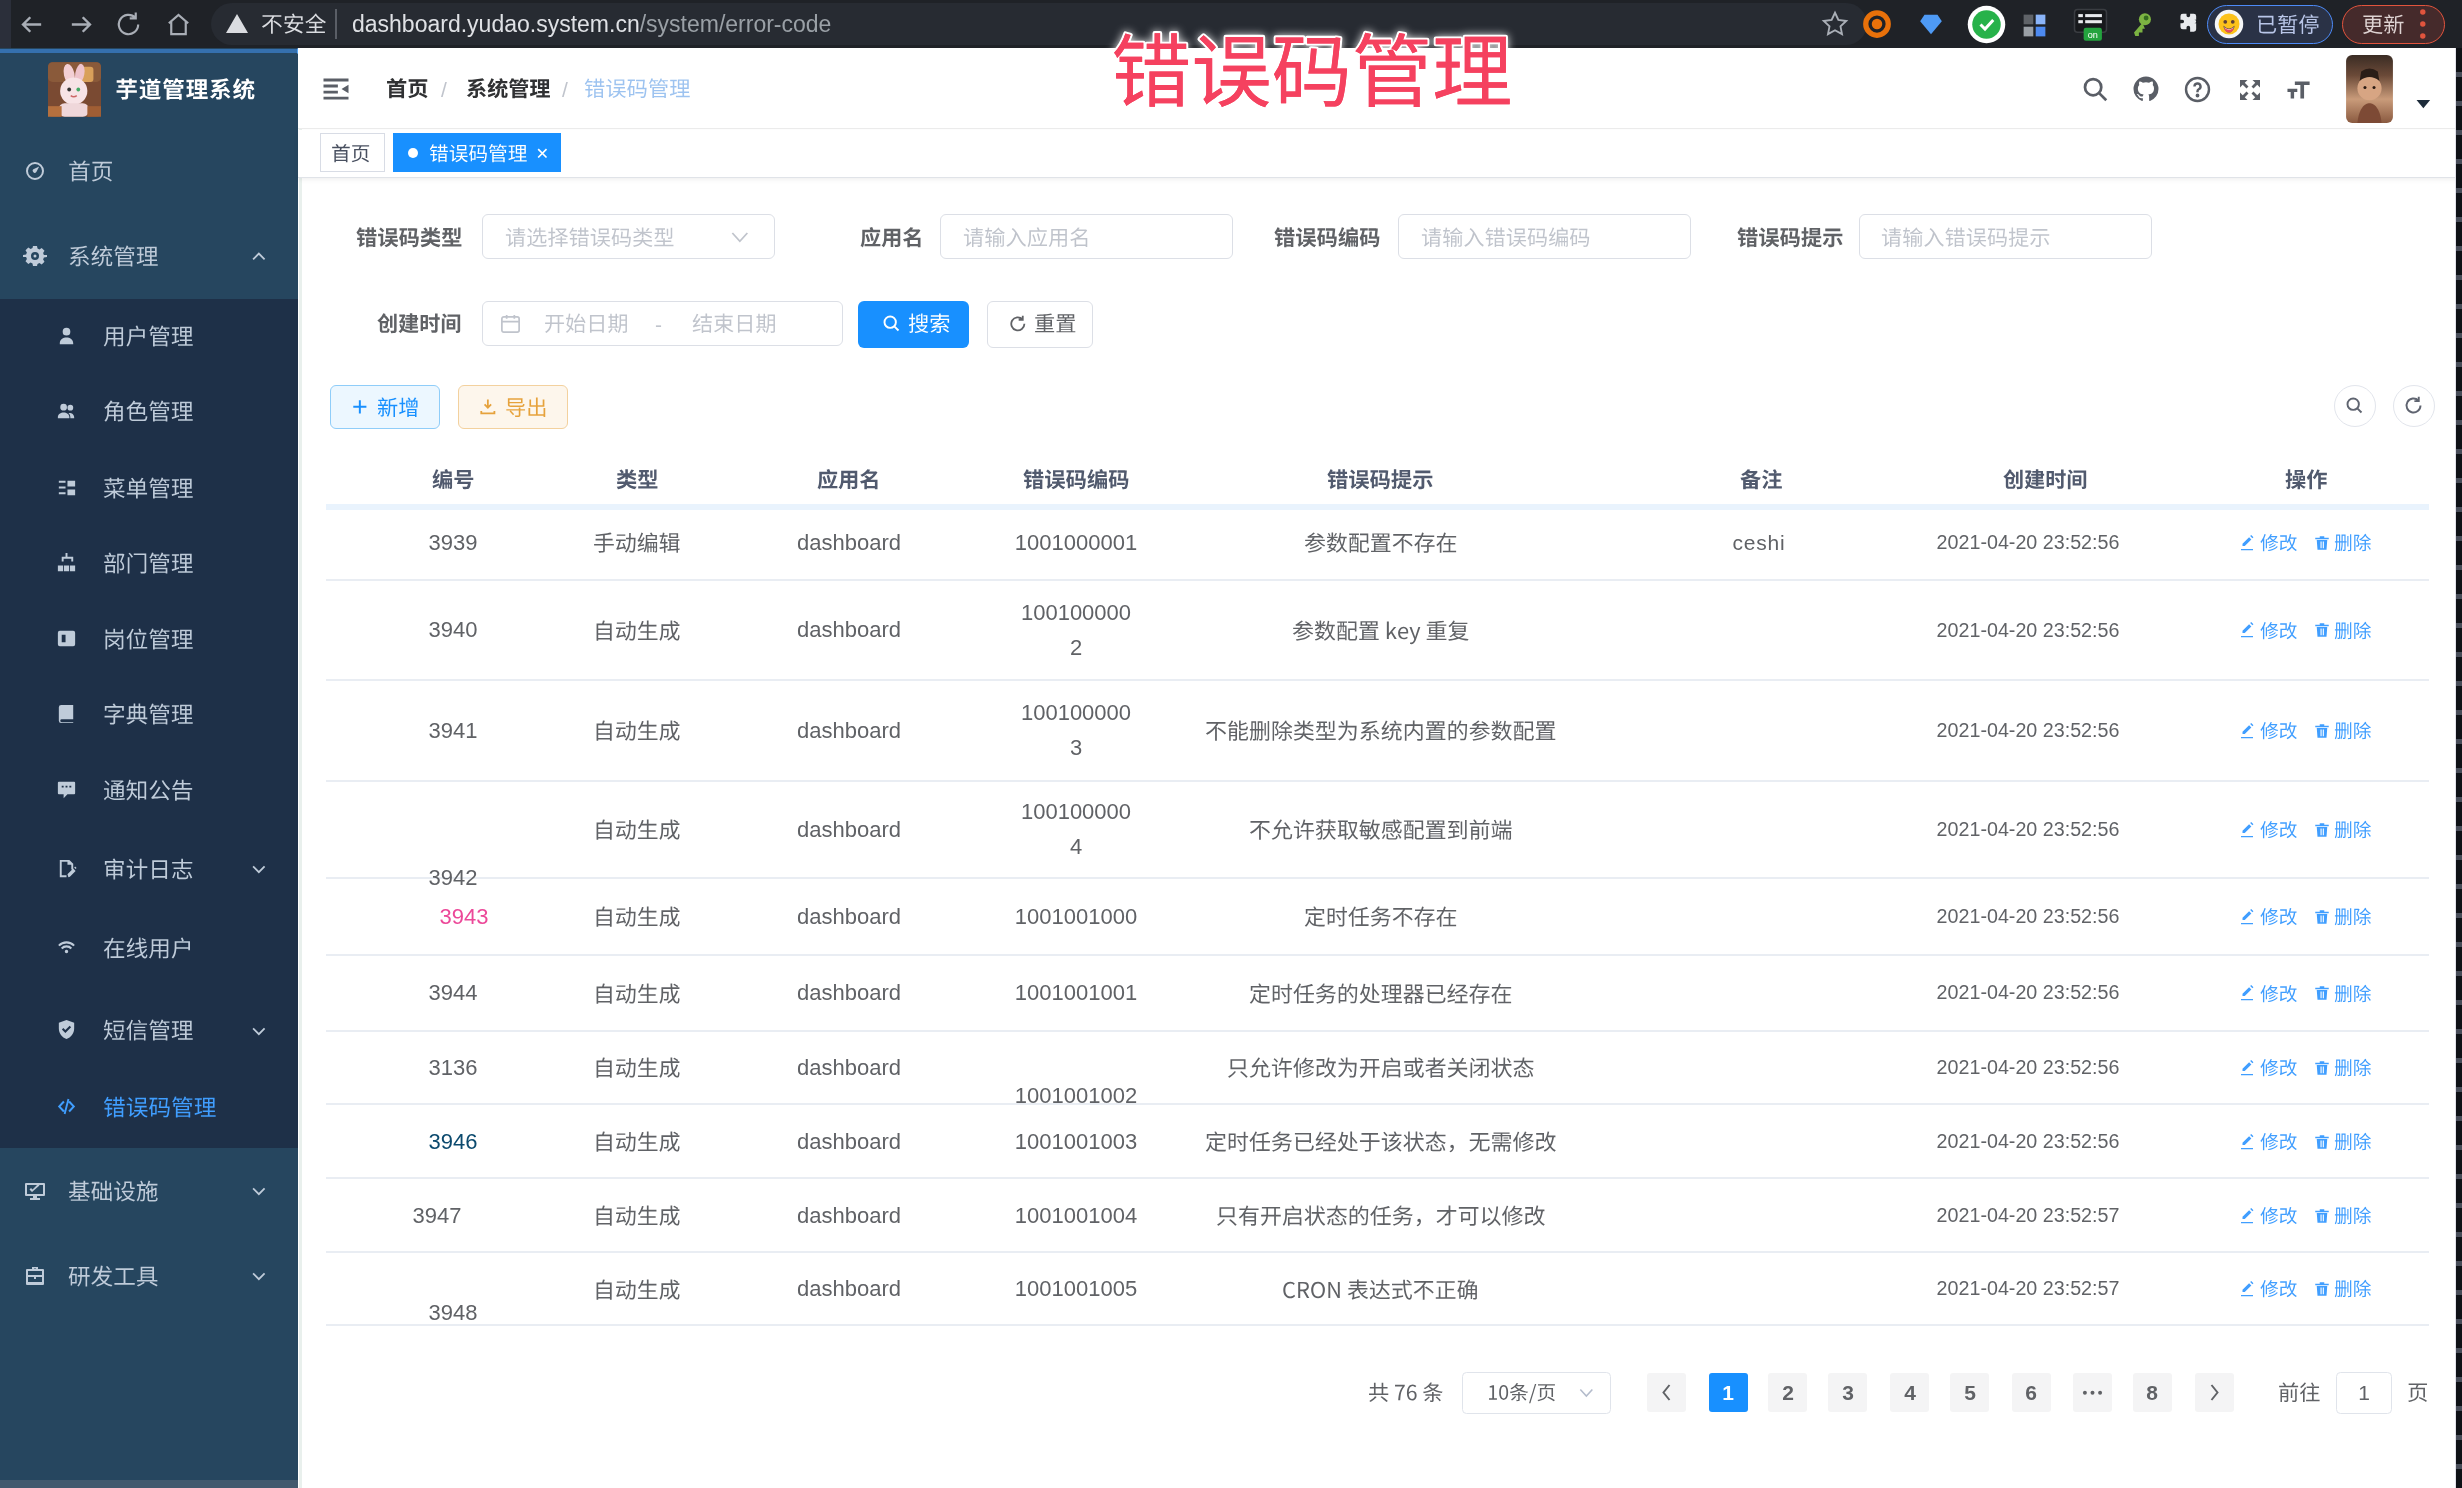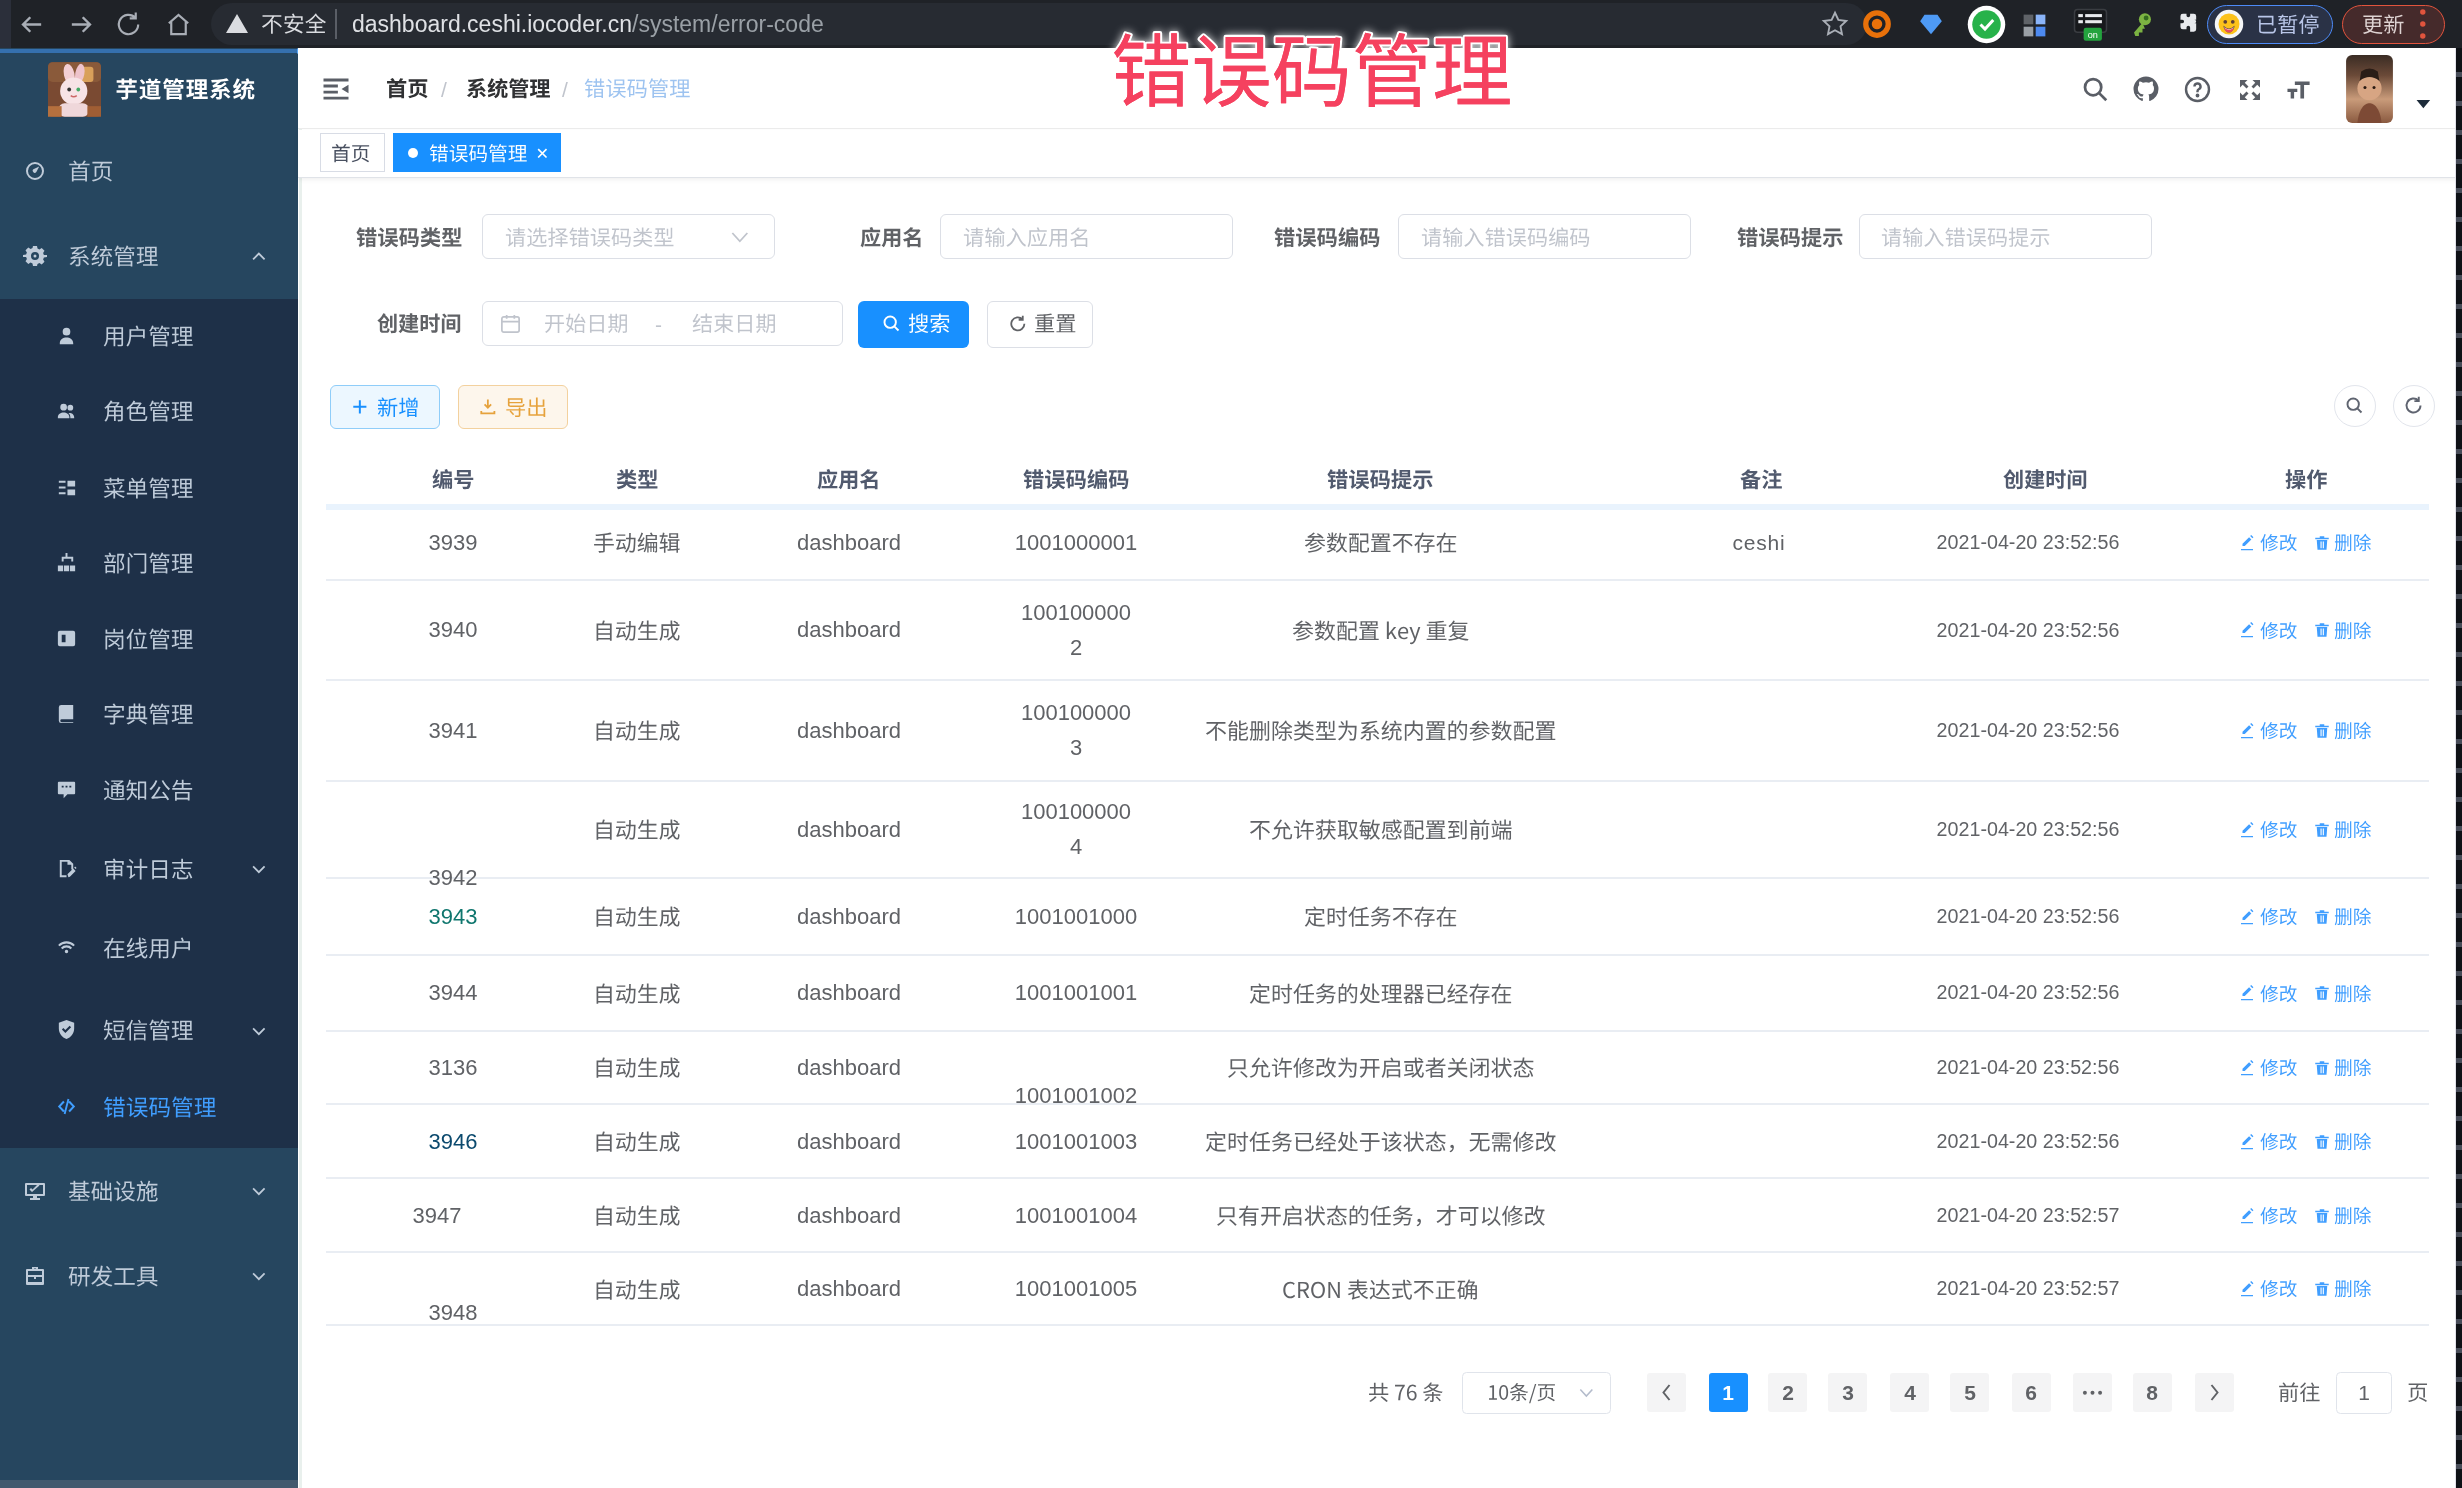--- a/index.html
+++ b/index.html
@@ -200,21 +200,21 @@
 <div class="abs" style="left:211px;top:3px;width:1656px;height:42px;background:#272b32;border-radius:21px;"></div>
 <svg class="abs" style="left:225px;top:12px" width="24" height="24" viewBox="0 0 24 24" fill="#dadce0">
     <path d="M12 2L1 21h22L12 2zm1 14h-2v2h2v-2zm0-7h-2v5h2V9z"></path>
   </svg>
 <svg class="abs " style="left:261px;top:10.2px;" width="67" height="33" fill="#dadce0" viewBox="0 0 89 43.5">
     <use href="#g0" transform="translate(0.0 29.0) scale(0.0290 -0.0290)"></use>
     <use href="#g1" transform="translate(29.0 29.0) scale(0.0290 -0.0290)"></use>
     <use href="#g2" transform="translate(58.0 29.0) scale(0.0290 -0.0290)"></use>
   </svg>
 <div class="abs" style="left:335px;top:9px;width:1.5px;height:30px;background:#5a5e66;"></div>
-<div class="abs" style="font:400 23px 'Liberation Sans',sans-serif;color:#dfe1e5;line-height:23px;letter-spacing:0;white-space:nowrap;left:352px;top:13px;"><span style="color:#dfe1e5">dashboard.ceshi.iocoder.cn</span><span style="color:#9aa0a6">/system/error-code</span></div>
+<div class="abs" style="font:400 23px 'Liberation Sans',sans-serif;color:#dfe1e5;line-height:23px;letter-spacing:0;white-space:nowrap;left:352px;top:13px;"><span style="color:#dfe1e5">dashboard.yudao.system.cn</span><span style="color:#9aa0a6">/system/error-code</span></div>
 <svg class="abs" style="left:1820px;top:9px" width="30" height="30" viewBox="0 0 24 24" fill="none" stroke="#a9aeb6" stroke-width="1.5">
     <path d="M12 3l2.7 5.8 6.3.8-4.6 4.3 1.2 6.2-5.6-3.1-5.6 3.1 1.2-6.2L3 9.6l6.3-.8z"></path>
   </svg>
 <svg class="abs" style="left:1862px;top:9px" width="30" height="30" viewBox="0 0 40 40">
     <circle cx="20" cy="20" r="15" fill="none" stroke="#e8710a" stroke-width="7"></circle>
     <circle cx="20" cy="20" r="7" fill="#e8710a"></circle>
   </svg>
 <svg class="abs" style="left:1918px;top:10.6px" width="26" height="27" viewBox="0 0 24 24" fill="#4e9af5">
     <path d="M6 3h12l4 6-10 12L2 9z"></path>
   </svg>
@@ -854,21 +854,21 @@
     <use href="#g109" transform="translate(25.0 25.0) scale(0.0250 -0.0250)"></use>
   </svg>
 <svg class="abs" style="left:2313px;top:821px" width="18" height="18" viewBox="0 0 24 24" fill="#409eff">
     <path d="M9 3h6v2h6v2H3V5h6zM5 8h14l-1 13H6zM10 10v9h1.5v-9zm3 0v9h1.5v-9z" fill-rule="evenodd"></path>
   </svg>
 <svg class="abs " style="left:2334px;top:818px;" width="39" height="28" fill="#409eff" viewBox="0 0 52 37.5">
     <use href="#g110" transform="translate(0.0 25.0) scale(0.0250 -0.0250)"></use>
     <use href="#g111" transform="translate(25.0 25.0) scale(0.0250 -0.0250)"></use>
   </svg>
 <div class="abs" style="left:326px;top:954px;width:2103px;height:1.5px;background:#e9edf3;"></div>
-<div class="abs" style="font:400 22px 'Liberation Sans',sans-serif;color:#0f766e;line-height:22px;letter-spacing:0;white-space:nowrap;left:453px;top:906px;transform:translateX(-50%);">3943</div>
+<div class="abs" style="font:400 22px 'Liberation Sans',sans-serif;color:#ec4899;line-height:22px;letter-spacing:0;white-space:nowrap;left:464px;top:906px;transform:translateX(-50%);">3943</div>
 <svg class="abs " style="left:593px;top:903px;" width="89" height="33" fill="#606266" viewBox="0 0 118 43.5">
     <use href="#g112" transform="translate(0.0 29.0) scale(0.0290 -0.0290)"></use>
     <use href="#g102" transform="translate(29.0 29.0) scale(0.0290 -0.0290)"></use>
     <use href="#g113" transform="translate(58.0 29.0) scale(0.0290 -0.0290)"></use>
     <use href="#g114" transform="translate(87.0 29.0) scale(0.0290 -0.0290)"></use>
   </svg>
 <div class="abs" style="font:400 22px 'Liberation Sans',sans-serif;color:#606266;line-height:22px;letter-spacing:0;white-space:nowrap;left:849px;top:906px;transform:translateX(-50%);">dashboard</div>
 <div class="abs" style="font:400 22px 'Liberation Sans',sans-serif;color:#606266;line-height:22px;letter-spacing:0;white-space:nowrap;left:1076px;top:906px;transform:translateX(-50%);">1001001000</div>
 <svg class="abs " style="left:1304px;top:903px;" width="155" height="33" fill="#606266" viewBox="0 0 205 43.5">
     <use href="#g133" transform="translate(0.0 29.0) scale(0.0290 -0.0290)"></use>

